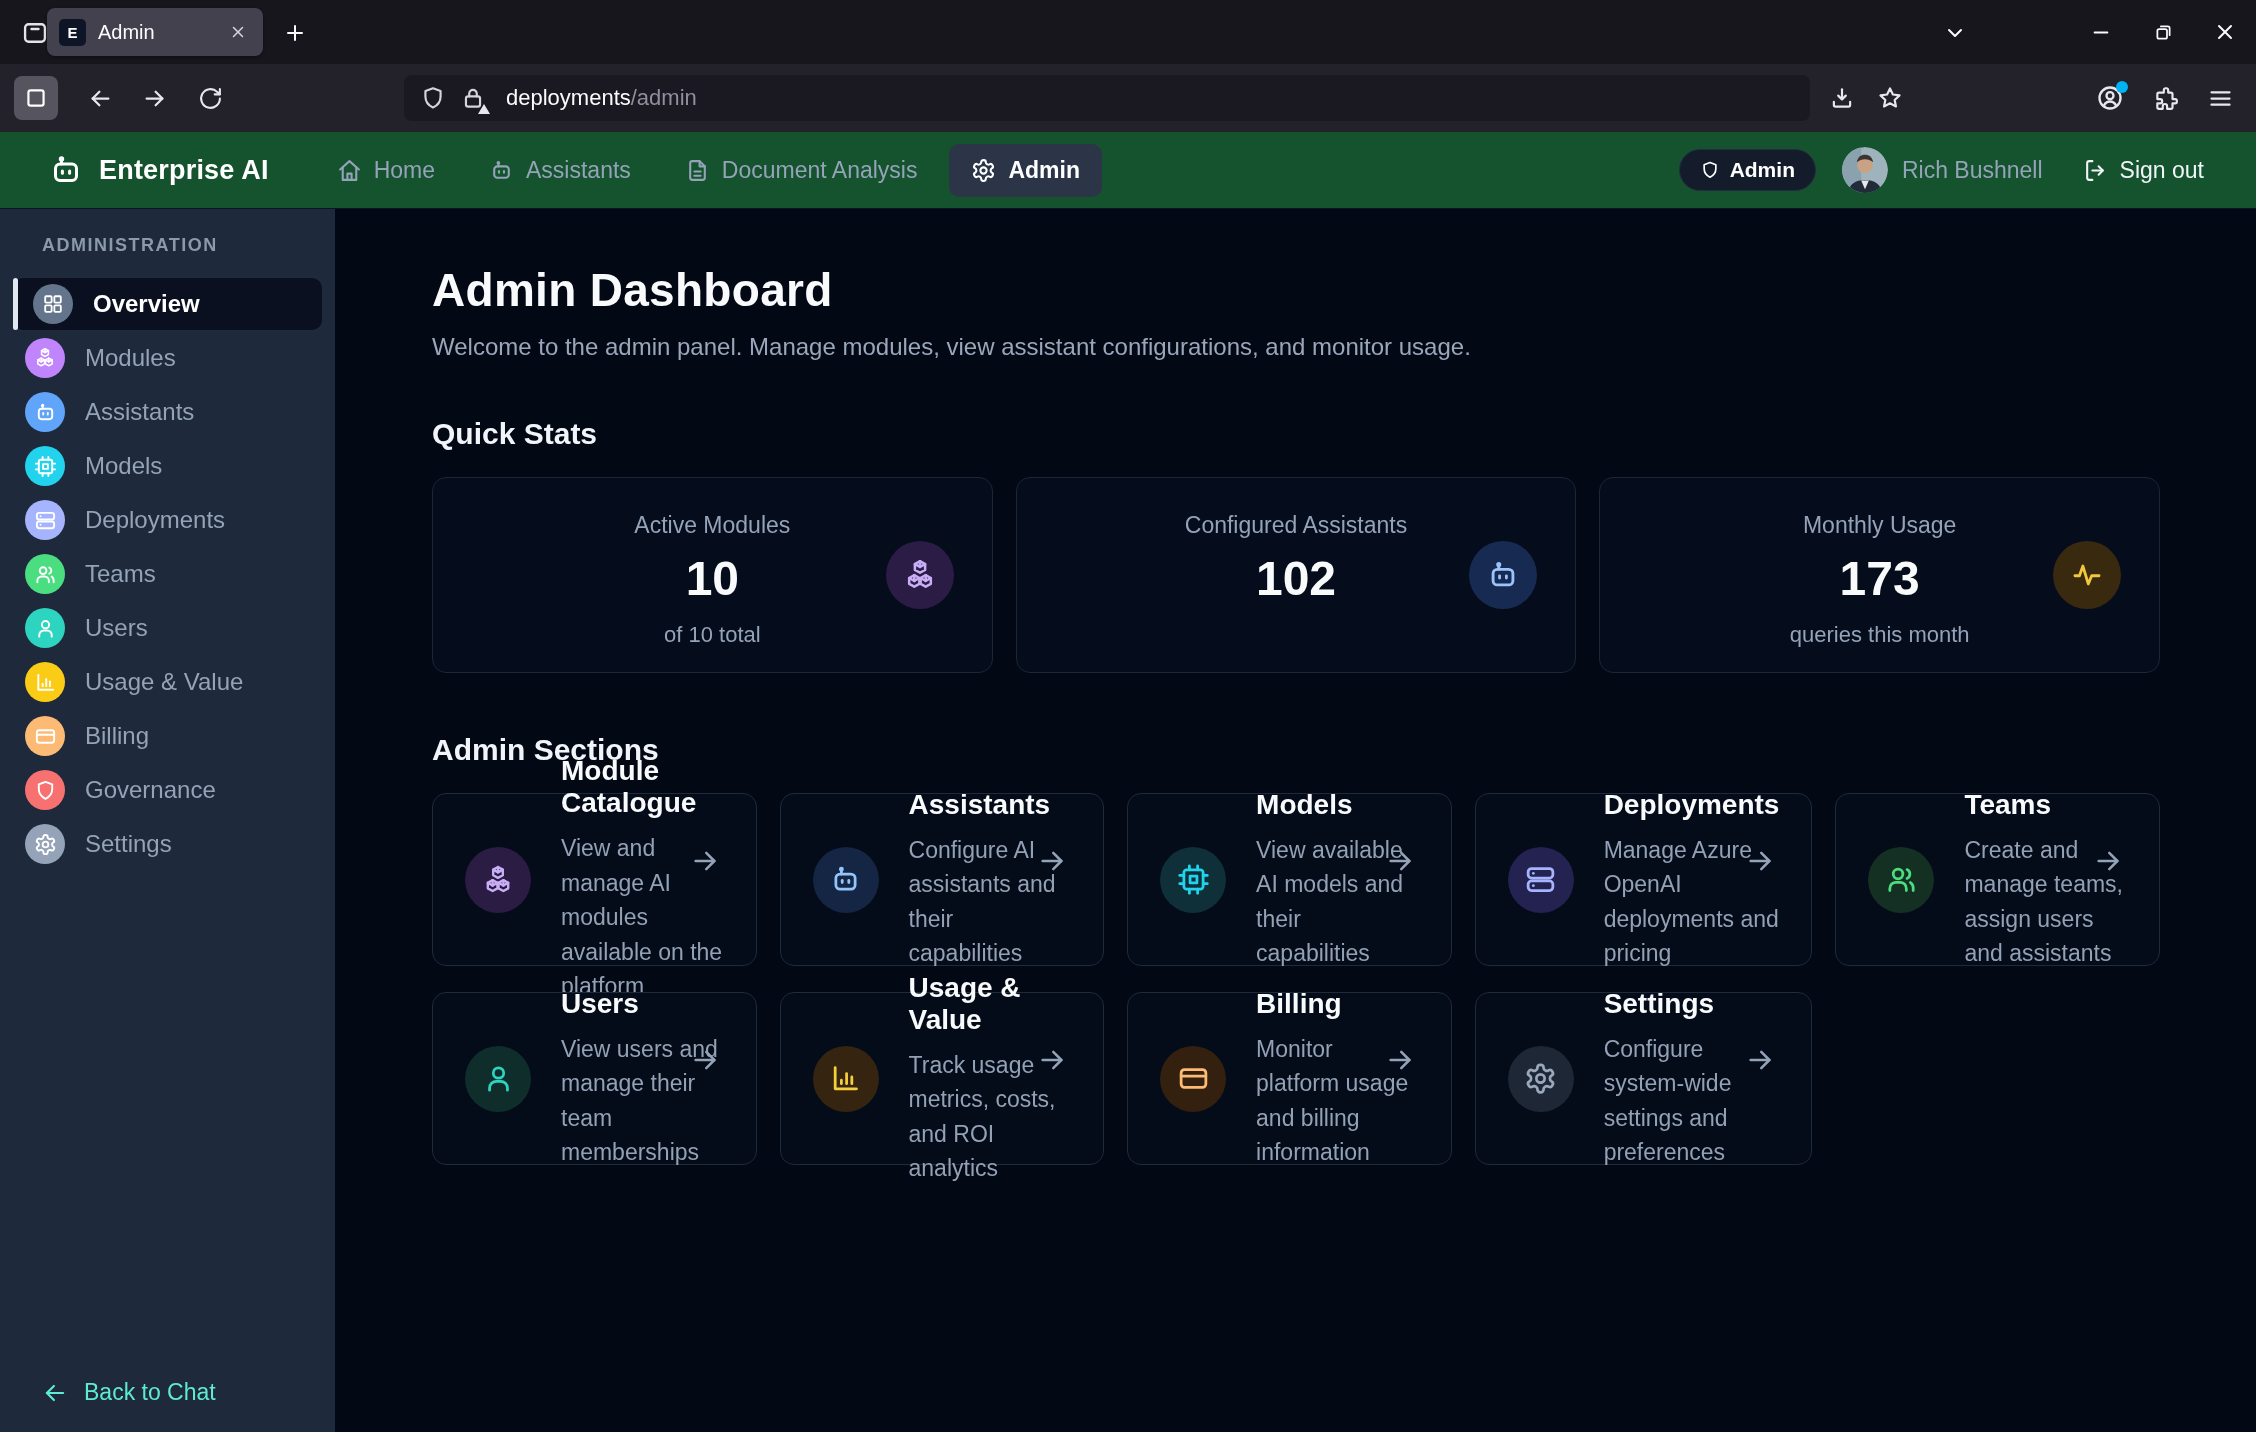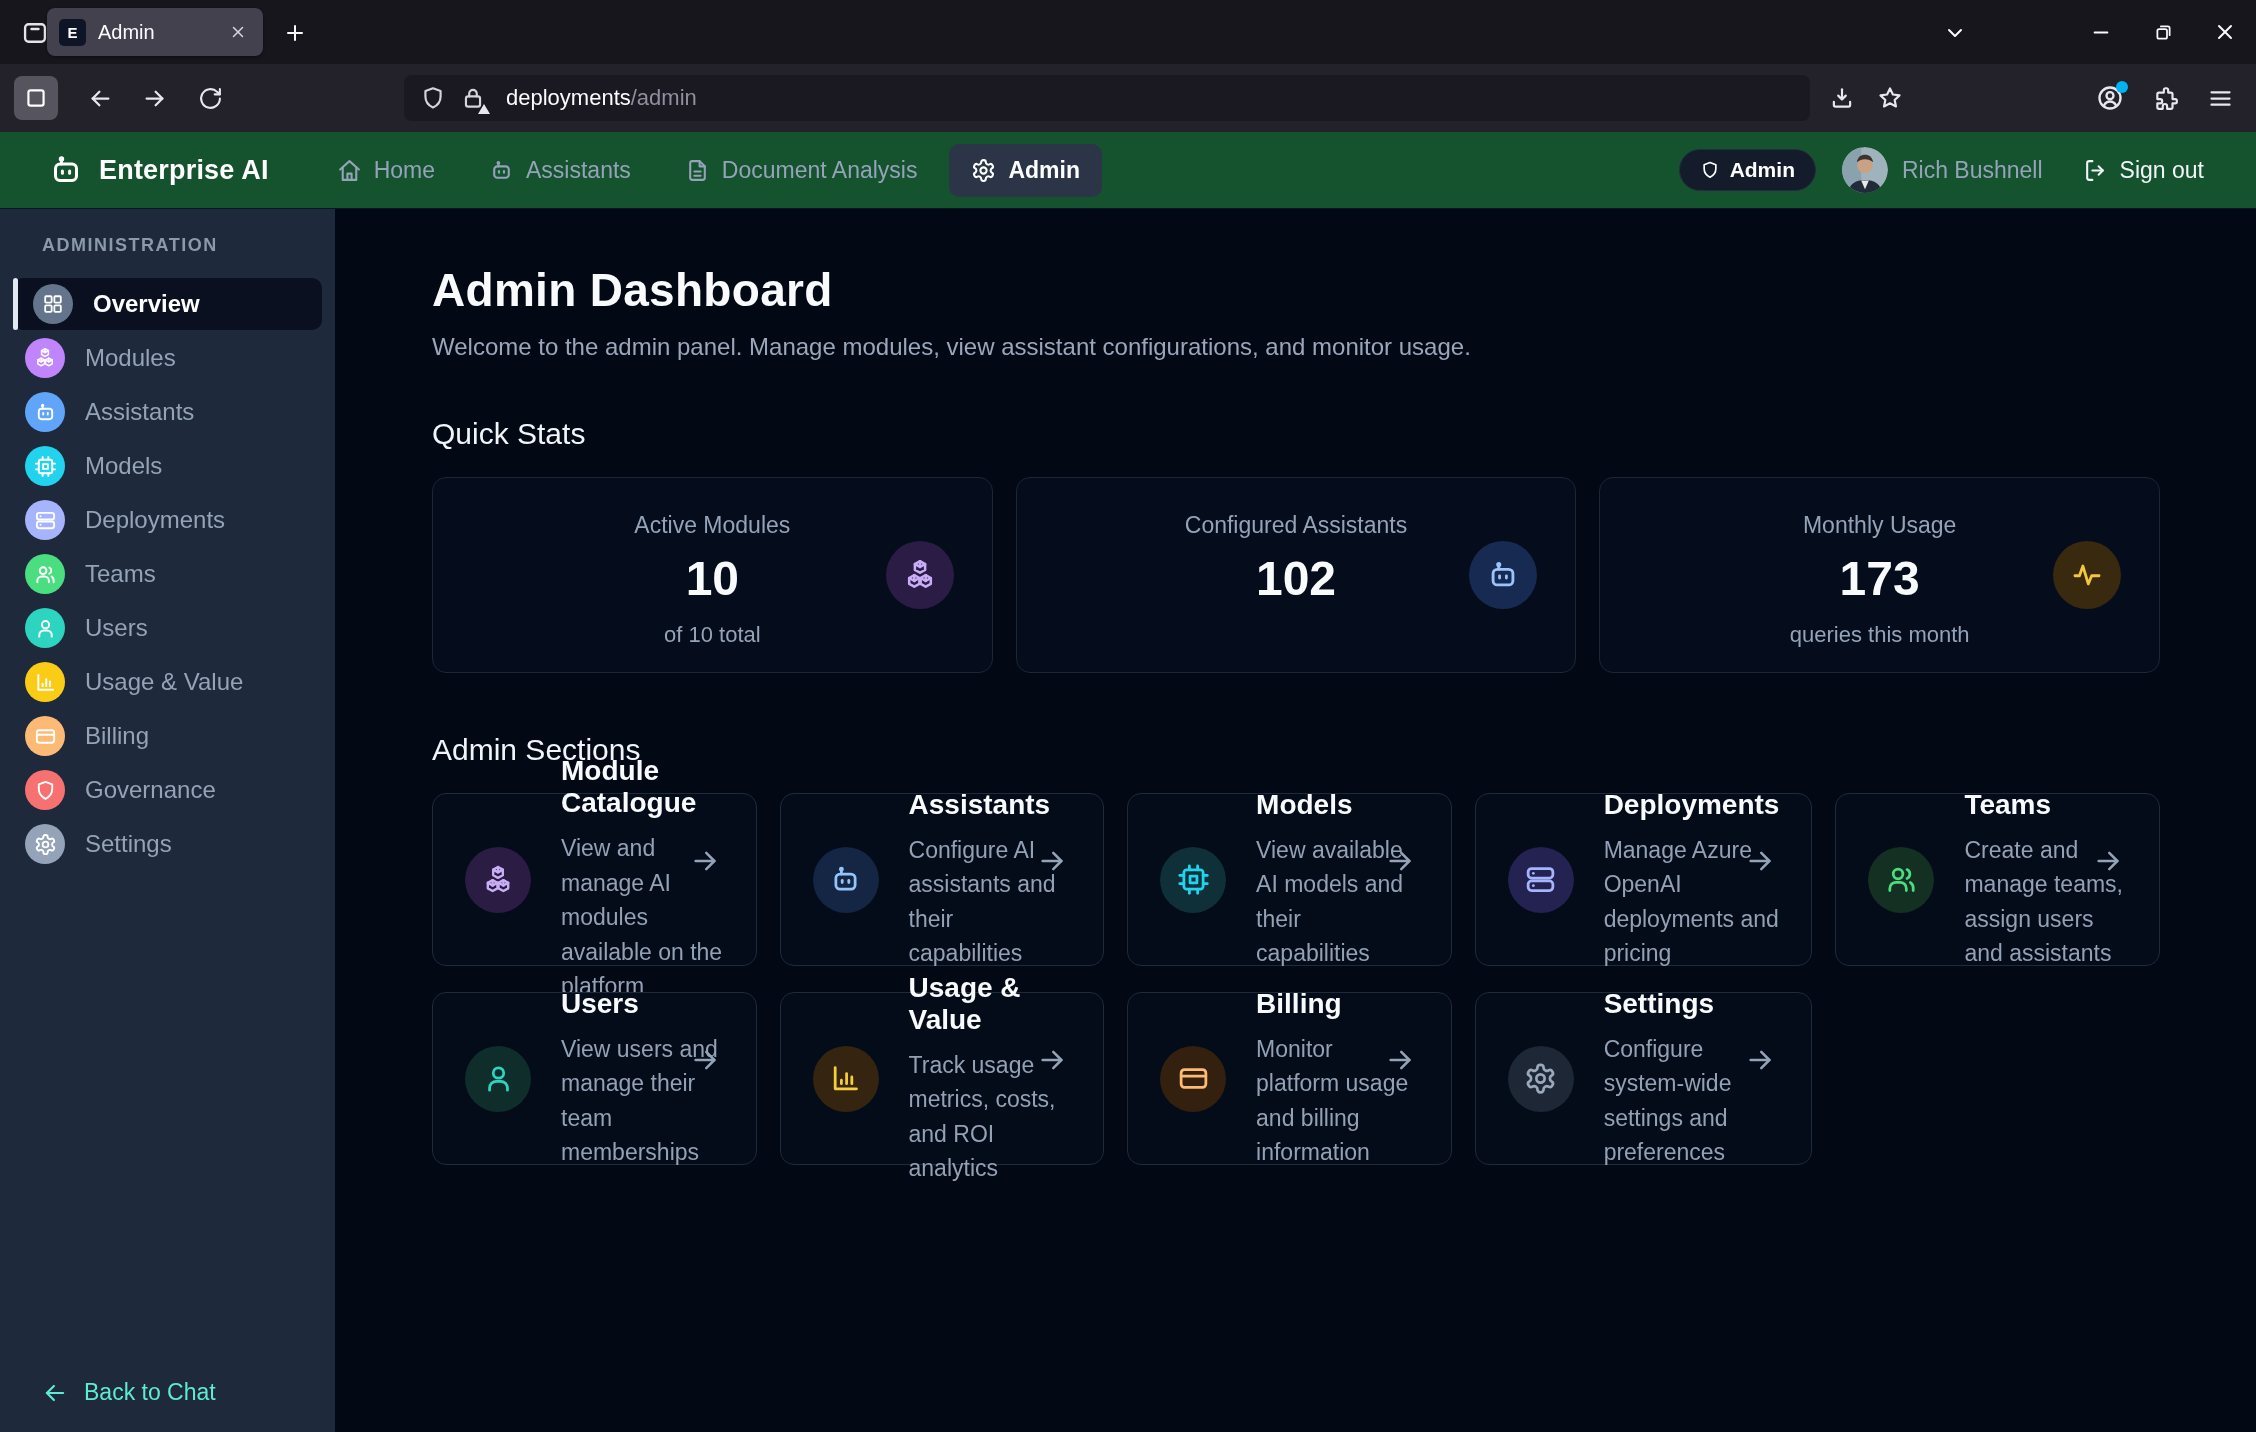--- a/index.html
+++ b/index.html
@@ -53,21 +53,21 @@
   .side-item { display:flex; align-items:center; gap:20px; margin:2px 13px; padding:6px 12px; border-radius:10px; color:#94a3b8; font-size:24px; cursor:pointer; position:relative; }
   .side-item.active { background:#0a101f; color:#ffffff; font-weight:600; }
   .side-item.active::before { content:""; position:absolute; left:0; top:0; bottom:0; width:5px; background:#e2e8f0; border-radius:3px; }
   .side-item.active { padding-left:20px; }
   .side-ic { width:40px; height:40px; border-radius:50%; display:flex; align-items:center; justify-content:center; color:#ffffff; flex-shrink:0; }
   .back-chat { position:absolute; left:42px; bottom:26px; display:flex; align-items:center; gap:16px; color:#5eead4; font-size:23px; cursor:pointer; }
 
   .main { flex:1; padding:54px 96px 0 97px; background:#030815; overflow:hidden; }
   .page-title { color:#f8fafc; font-size:46px; font-weight:700; margin:0 0 16px 0; letter-spacing:.3px; }
   .page-sub { color:#9aa7ba; font-size:24px; margin:0 0 56px 0; }
-  .h2 { color:#f1f5f9; font-size:30px; font-weight:400; margin:0 0 26px 0; }
+  .h2 { color:#f1f5f9; font-size:30px; font-weight:700; margin:0 0 26px 0; }
 
   .stats-row { display:grid; grid-template-columns:repeat(3,1fr); gap:23px; margin-bottom:60px;text-align:center; }
   .stat-card { position:relative; height:196px; background:#050c1b; border:1px solid #1c2636; border-radius:14px; padding:34px 36px; }
   .stat-label { color:#94a3b8; font-size:23px; }
   .stat-value { color:#f8fafc; font-size:48px; font-weight:700; margin-top:12px; }
   .stat-sub { color:#94a3b8; font-size:22px; margin-top:16px; }
   .stat-ic { position:absolute; right:38px; top:50%; transform:translateY(-50%); width:68px; height:68px; border-radius:50%; display:flex; align-items:center; justify-content:center; }
 
   .sections-grid { display:grid; grid-template-columns:repeat(5,1fr); gap:26px 23px; }
   .section-card { position:relative; height:173px; background:#040b19; border:1px solid #1f2a3a; border-radius:14px; padding:28px 32px; display:flex; align-items:center; gap:30px; cursor:pointer; }

